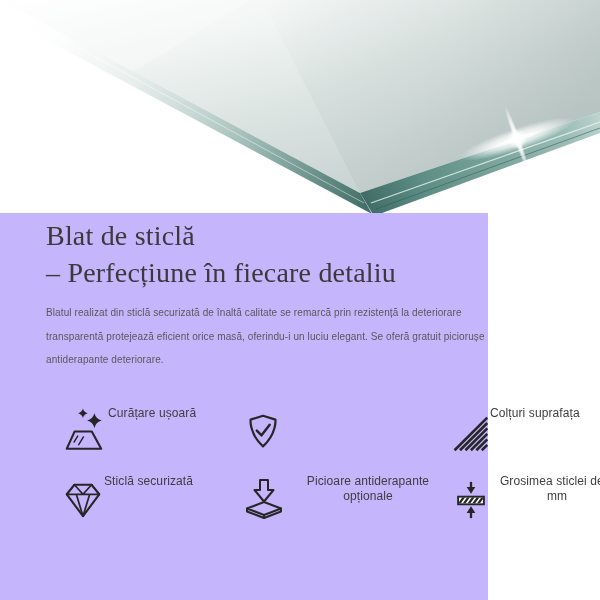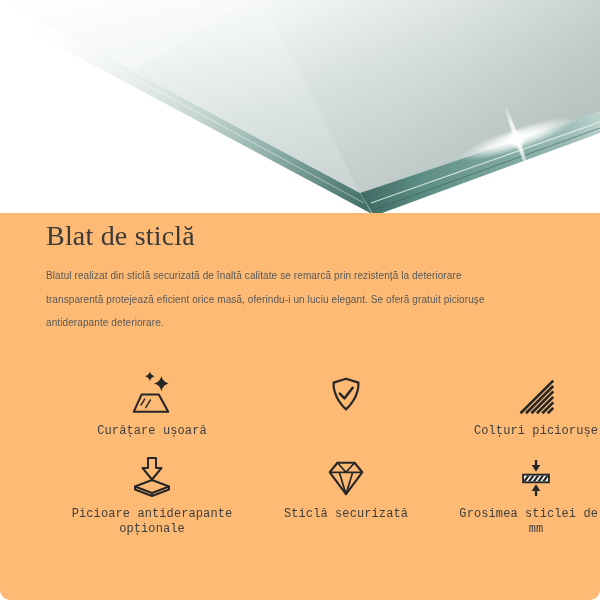--- a/index.html
+++ b/index.html
@@ -1,21 +1,21 @@
 <!DOCTYPE html>
 <html><head>
 <meta charset="utf-8">
 <style>
   html,body{margin:0;padding:0;}
   body{
     width:600px;height:600px;background:#ffffff;overflow:hidden;
     font-family:"Liberation Sans","DejaVu Sans",sans-serif;
     -webkit-font-smoothing:antialiased;
   }
-  .page{width:600px;height:600px;position:relative;background:#fdba74;border-radius:10px;}
+  .page{width:488px;height:600px;position:relative;background:#c4b5fd;}
 
   
   .hero{width:600px;height:213px;position:relative;background:#fff;}
   .hero svg{display:block;}
 
   
   .content{padding:0 40px 0 46px;}
   .title{
     font-family:"Liberation Serif","DejaVu Serif",serif;
     font-size:28px;line-height:37px;font-weight:400;
@@ -25,21 +25,21 @@
   .desc div{white-space:nowrap;}
 
   
   .features{
     margin-top:34px;
     padding-left:16px;
     display:grid;
     grid-template-columns:180px 208px 172px;
     grid-row-gap:0px;
   }
-  .feature{display:flex;flex-direction:column;align-items:center;font-family:Liberation Mono, monospace;}
+  .feature{display:flex;flex-direction:row;align-items:flex-start;}
   .icon-box{height:47px;display:flex;align-items:flex-end;justify-content:center;margin-bottom:8px;}
   .feature-label{
     font-size:12px;line-height:15px;color:#3e3e3e;text-align:center;
     max-width:185px;letter-spacing:.1px;
   }
   .row1{margin-bottom:13px;}
   svg .st{stroke:#262626;fill:none;stroke-width:2;stroke-linejoin:round;stroke-linecap:round;}
 </style>
 </head>
 <body>
@@ -106,20 +106,21 @@
         <ellipse rx="32" ry="3.2" transform="rotate(-18.5)" fill="url(#glow)"></ellipse>
         <circle r="10" fill="url(#glow)"></circle>
         <circle r="4" fill="#ffffff"></circle>
       </g>
     </svg>
   </div>
 
   <div class="content">
     <h1 class="title">
       <span>Blat de sticlă</span><br>
+      <span>– Perfecțiune în fiecare detaliu</span>
     </h1>
 
     <div class="desc">
       <div>Blatul realizat din sticlă securizată de înaltă calitate se remarcă prin rezistență la deteriorare</div>
       <div>transparentă protejează eficient orice masă, oferindu-i un luciu elegant. Se oferă gratuit piciorușe</div>
       <div>antiderapante deteriorare.</div>
     </div>
 
     <div class="features">
 
@@ -150,42 +151,42 @@
             <g stroke="#262626" stroke-width="2.8">
               <line x1="5" y1="41" x2="41" y2="5"></line>
               <line x1="11" y1="41" x2="41" y2="11"></line>
               <line x1="17" y1="41" x2="41" y2="17"></line>
               <line x1="23" y1="41" x2="41" y2="23"></line>
               <line x1="29" y1="41" x2="41" y2="29"></line>
               <line x1="35" y1="41" x2="41" y2="35"></line>
             </g>
           </svg>
         </div>
-        <div class="feature-label">Colțuri piciorușe</div>
+        <div class="feature-label">Colțuri suprafața</div>
+      </div>
+
+      <div class="feature">
+        <div class="icon-box">
+          <svg width="42" height="42" viewBox="0 0 44 44">
+            <path class="st" style="stroke-width:2.2" d="M5,16 L13,6 L31,6 L39,16 L22,39 Z"></path>
+            <path class="st" style="stroke-width:1.8" d="M5,16 L39,16 M13,6 L22,16 L31,6 M15,16 L22,39 M29,16 L22,39"></path>
+          </svg>
+        </div>
+        <div class="feature-label">Sticlă securizată</div>
       </div>
 
       <div class="feature">
         <div class="icon-box">
           <svg width="44" height="44" viewBox="0 0 44 44">
             <path class="st" d="M22,25 L39,31.5 L22,38 L5,31.5 Z"></path>
             <path class="st" d="M5,31.5 L5,34.5 L22,41 L39,34.5 L39,31.5 M22,38 L22,41"></path>
             <path class="st" fill="#ffffff" d="M18,3 L26,3 L26,13 L31.5,13 L22,24.5 L12.5,13 L18,13 Z"></path>
           </svg>
         </div>
         <div class="feature-label">Picioare antiderapante opționale</div>
-      </div>
-
-      <div class="feature">
-        <div class="icon-box">
-          <svg width="42" height="42" viewBox="0 0 44 44">
-            <path class="st" style="stroke-width:2.2" d="M5,16 L13,6 L31,6 L39,16 L22,39 Z"></path>
-            <path class="st" style="stroke-width:1.8" d="M5,16 L39,16 M13,6 L22,16 L31,6 M15,16 L22,39 M29,16 L22,39"></path>
-          </svg>
-        </div>
-        <div class="feature-label">Sticlă securizată</div>
       </div>
 
       <div class="feature">
         <div class="icon-box">
           <svg width="42" height="42" viewBox="0 0 44 44">
             <defs>
               <clipPath id="barclip">
                   <rect x="9.5" y="19.5" width="25" height="6"></rect>
                 </clipPath>
             </defs>

